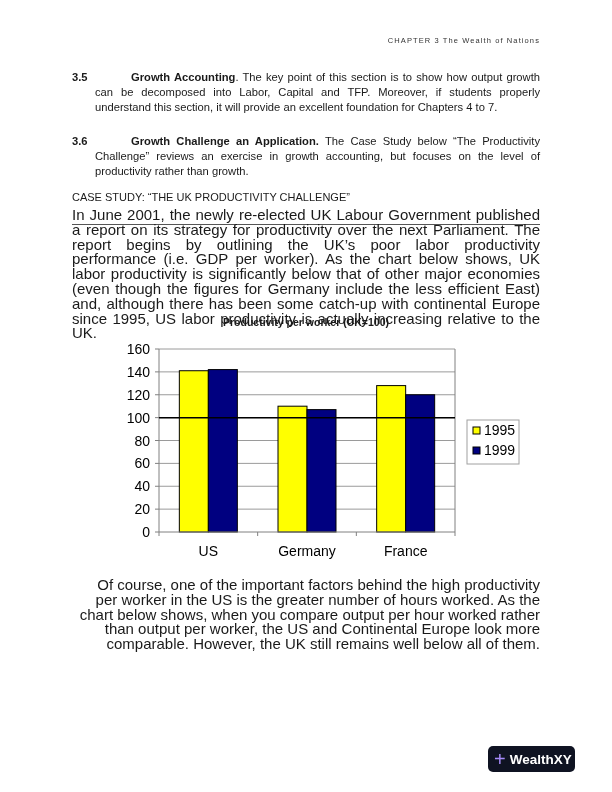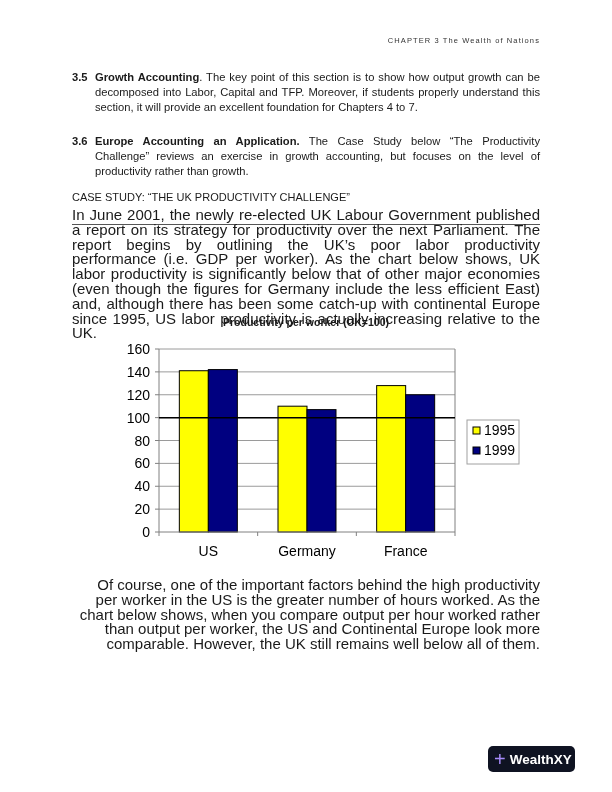--- a/index.html
+++ b/index.html
@@ -2,21 +2,21 @@
 <html><head>
 <meta charset="utf-8">
 <style>
   html, body { margin: 0; padding: 0; background: #ffffff; }
   body { width: 612px; height: 792px; position: relative; overflow: hidden;
          font-family: "Liberation Sans", "DejaVu Sans", sans-serif; color: #1a1a1a; }
   .header { position: absolute; right: 72px; top: 36px; font-size: 7.5px; letter-spacing: 1.1px; color: #333; }
   .section { position: absolute; left: 72px; width: 468px; font-size: 11.2px; line-height: 14.8px; text-align: justify; }
   .section .num { position: absolute; left: 0; top: 0; font-weight: bold; }
   .section .body { margin-left: 23px; }
-  .section b { font-weight: bold; }
+  .section b { font-weight: bold; margin-left: 36px; }
   #s35 { top: 70px; }
   #s36 { top: 134px; }
   .case-title { position: absolute; left: 72px; width: 468px; top: 190px; font-size: 11px; line-height: 14px;
                 border-bottom: 1px solid #555; padding-bottom: 20px; }
   .para { position: absolute; left: 72px; width: 468px; font-size: 15px; line-height: 14.8px; text-align: justify; }
   #p1 { top: 208px; }
   #p2 { top: 578px; text-align: right; }
   .j-last { text-align-last: left; }
   #chart { position: absolute; left: 0; top: 0; }
   .chart-title { position: absolute; top: 316px; left: 0; width: 612px; text-align: center; font-weight: bold; font-size: 10.5px; }
@@ -31,21 +31,21 @@
 
 <div class="header">CHAPTER 3 The Wealth of Nations</div>
 
 <div class="section" id="s35">
   <span class="num">3.5</span>
   <div class="body j-last"><b>Growth Accounting</b><span>.</span><span> The key point of this section is to show how output growth can be decomposed into Labor, Capital and TFP. Moreover, if students properly understand this section, it will provide an excellent foundation for Chapters 4 to 7.</span></div>
 </div>
 
 <div class="section" id="s36">
   <span class="num">3.6</span>
-  <div class="body j-last"><b>Europe Accounting an Application.</b><span> The Case Study below “The Productivity Challenge” reviews an exercise in growth accounting, but focuses on the level of productivity rather than growth.</span></div>
+  <div class="body j-last"><b>Growth Challenge an Application.</b><span> The Case Study below “The Productivity Challenge” reviews an exercise in growth accounting, but focuses on the level of productivity rather than growth.</span></div>
 </div>
 
 <div class="case-title">CASE STUDY: “THE UK PRODUCTIVITY CHALLENGE”</div>
 <div class="para j-last" id="p1">In June 2001, the newly re-elected UK Labour Government published a report on its strategy for productivity over the next Parliament. The report begins by outlining the UK’s poor labor productivity performance (i.e. GDP per worker). As the chart below shows, UK labor productivity is significantly below that of other major economies (even though the figures for Germany include the less efficient East) and, although there has been some catch-up with continental Europe since 1995, US labor productivity is actually increasing relative to the UK.</div>
 
 <div class="chart-title">Productivity per worker (UK=100)</div>
 <svg id="chart" width="612" height="792">
     <line x1="155" x2="159" y1="532" y2="532" stroke="#808080" stroke-width="1"></line>
     <text x="150" y="537" text-anchor="end" font-size="14" fill="#000" font-family="Liberation Sans, sans-serif">0</text>
     <line x1="159" x2="455" y1="509.125" y2="509.125" stroke="#9a9a9a" stroke-width="1"></line>

